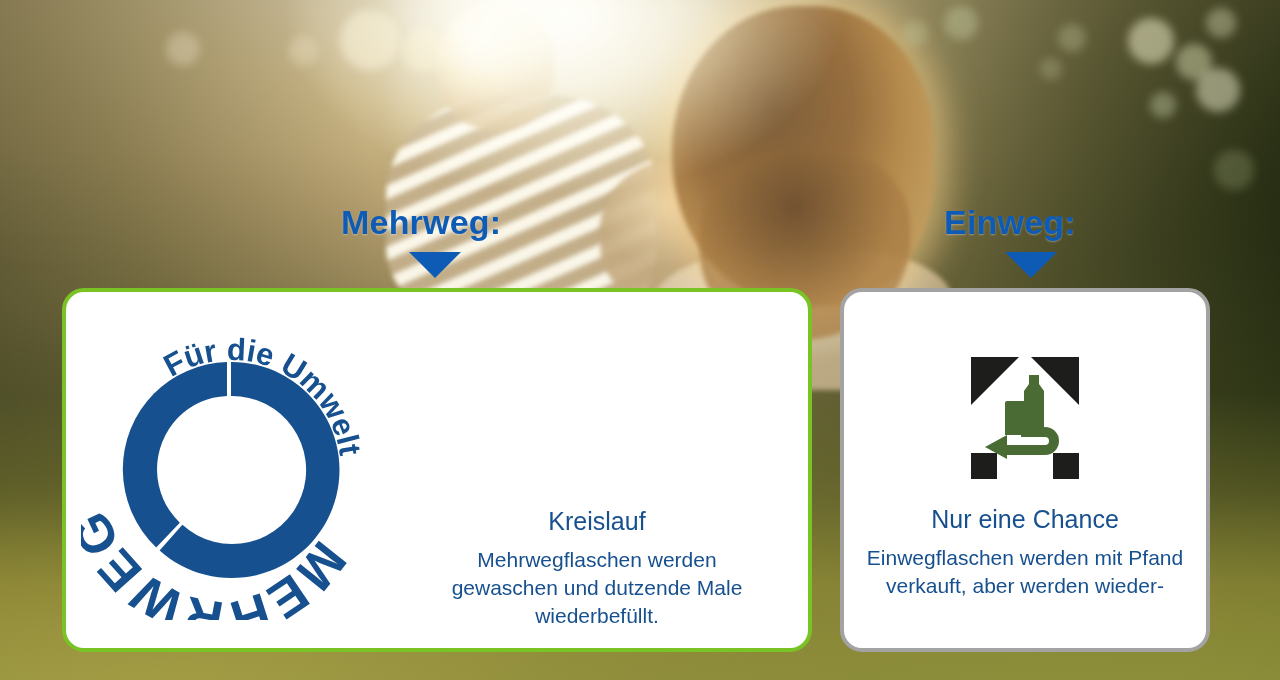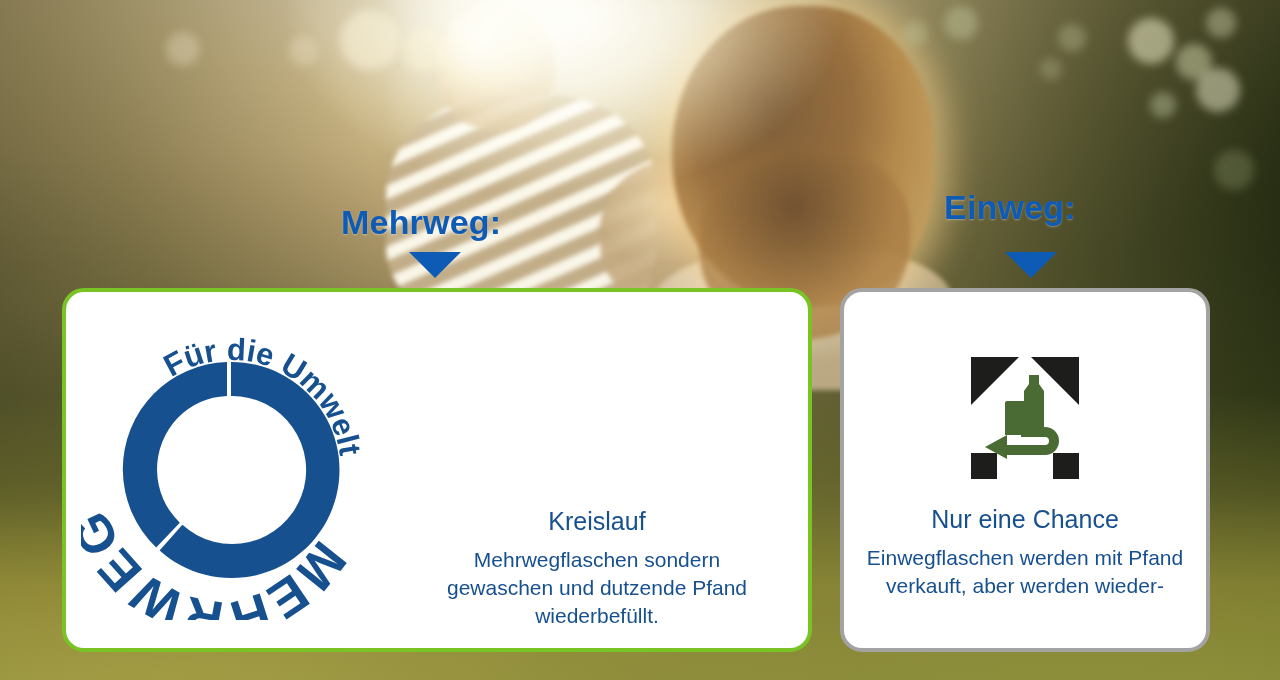--- a/index.html
+++ b/index.html
@@ -103,21 +103,21 @@
   .label {
     position:absolute;
     color:#0d5bb5;
     font-weight:bold;
     font-size:34px;
     letter-spacing:0.2px;
     text-shadow:0 1px 2px rgba(255,255,255,0.35);
     white-space:nowrap;
   }
   #label-mehrweg { left:341px; top:203px; }
-  #label-einweg  { left:944px; top:188px; }
+  #label-einweg  { left:944px; top:203px; }
 
   .arrow {
     position:absolute;
     width:0; height:0;
     border-left:26px solid transparent;
     border-right:26px solid transparent;
     border-top:26px solid #0d5bb5;
   }
   #arrow-mehrweg { left:409px; top:252px; }
   #arrow-einweg  { left:1005px; top:252px; }
@@ -257,22 +257,22 @@
         </text>
         <text font-family="'Liberation Sans', sans-serif" font-size="52" font-weight="bold" fill="#17508f" letter-spacing="1">
           <textPath href="#arcBottom" startOffset="3%">MEHRWEG</textPath>
         </text>
       </svg>
     </div>
 
     <div class="mw-text">
       <div class="card-title">Kreislauf</div>
       <div class="card-body">
-        <span>Mehrwegflaschen sondern</span>
-        <span>gewaschen und dutzende Pfand</span>
+        <span>Mehrwegflaschen werden</span>
+        <span>gewaschen und dutzende Male</span>
         <span>wiederbefüllt.</span>
       </div>
     </div>
   </div>
 
   <div class="card" id="card-einweg">
 
     <div class="ew-icon-wrap">
       <svg width="124" height="150" viewBox="0 0 124 150">
 

